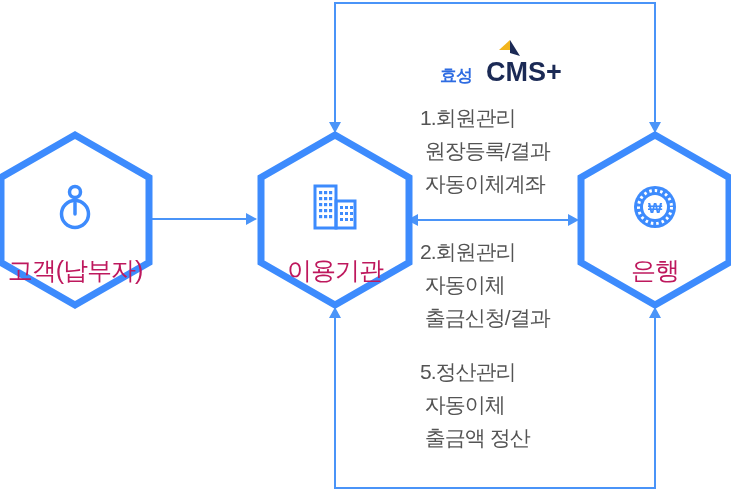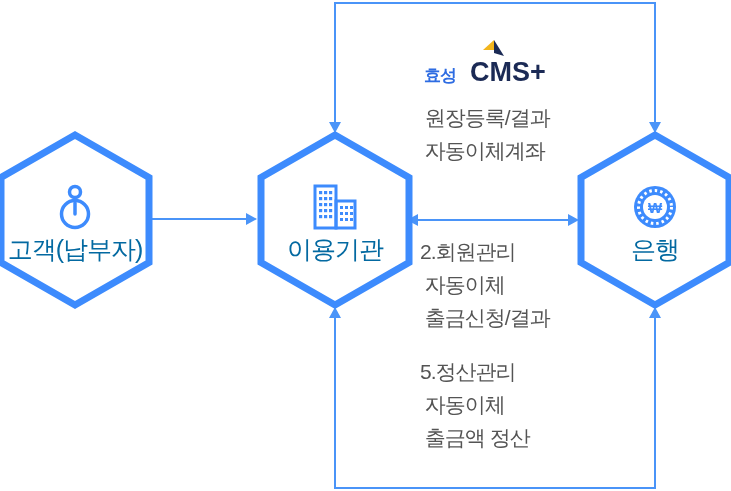--- a/index.html
+++ b/index.html
@@ -9,25 +9,25 @@
   
   .connectors{position:absolute;left:0;top:0;z-index:1;}
 
   
   .hex{position:absolute;width:160px;height:180px;top:130px;z-index:2;}
   .hex-shape{position:absolute;left:0;top:0;}
   .hex-content{position:absolute;left:0;top:0;width:160px;height:180px;
     display:flex;flex-direction:column;align-items:center;justify-content:flex-start;
     padding-top:53px;box-sizing:border-box;}
   .hex-icon{height:48px;display:flex;align-items:center;justify-content:center;}
-  .hex-label{margin-top:2px;font-size:25px;font-weight:500;color:#0369a1;
+  .hex-label{margin-top:23px;font-size:25px;font-weight:500;color:#be185d;
     letter-spacing:-1px;white-space:nowrap;}
 
   
-  .logo{position:absolute;left:424px;top:40px;z-index:3;width:130px;}
+  .logo{position:absolute;left:440px;top:40px;z-index:3;width:130px;}
   .logo-mark{display:block;margin-left:59px;}
   .logo-text{display:flex;align-items:baseline;margin-top:0px;}
   .logo-brand{font-size:17px;font-weight:bold;color:#2e6ce2;letter-spacing:-1px;}
   .logo-product{font-size:27px;font-weight:bold;color:#1b2a55;margin-left:14px;
     letter-spacing:0px;}
 
   
   .flow{position:absolute;left:420px;width:180px;z-index:3;
     font-size:21px;line-height:33px;color:#545454;letter-spacing:-1px;}
   .flow-line{display:block;white-space:pre;}
@@ -137,20 +137,21 @@
       <polygon points="0,10 11,0 11,10" fill="#f2b51d"></polygon>
       <polygon points="11,0 21,16 11,13" fill="#1b2a55"></polygon>
     </svg>
     <div class="logo-text">
       <span class="logo-brand">효성</span>
       <span class="logo-product">CMS+</span>
     </div>
   </div>
 
   <div class="flow flow-1">
+    <span class="flow-line">1.회원관리</span>
     <span class="flow-line"> 원장등록/결과</span>
     <span class="flow-line"> 자동이체계좌</span>
   </div>
 
   <div class="flow flow-2">
     <span class="flow-line">2.회원관리</span>
     <span class="flow-line"> 자동이체</span>
     <span class="flow-line"> 출금신청/결과</span>
   </div>
 

